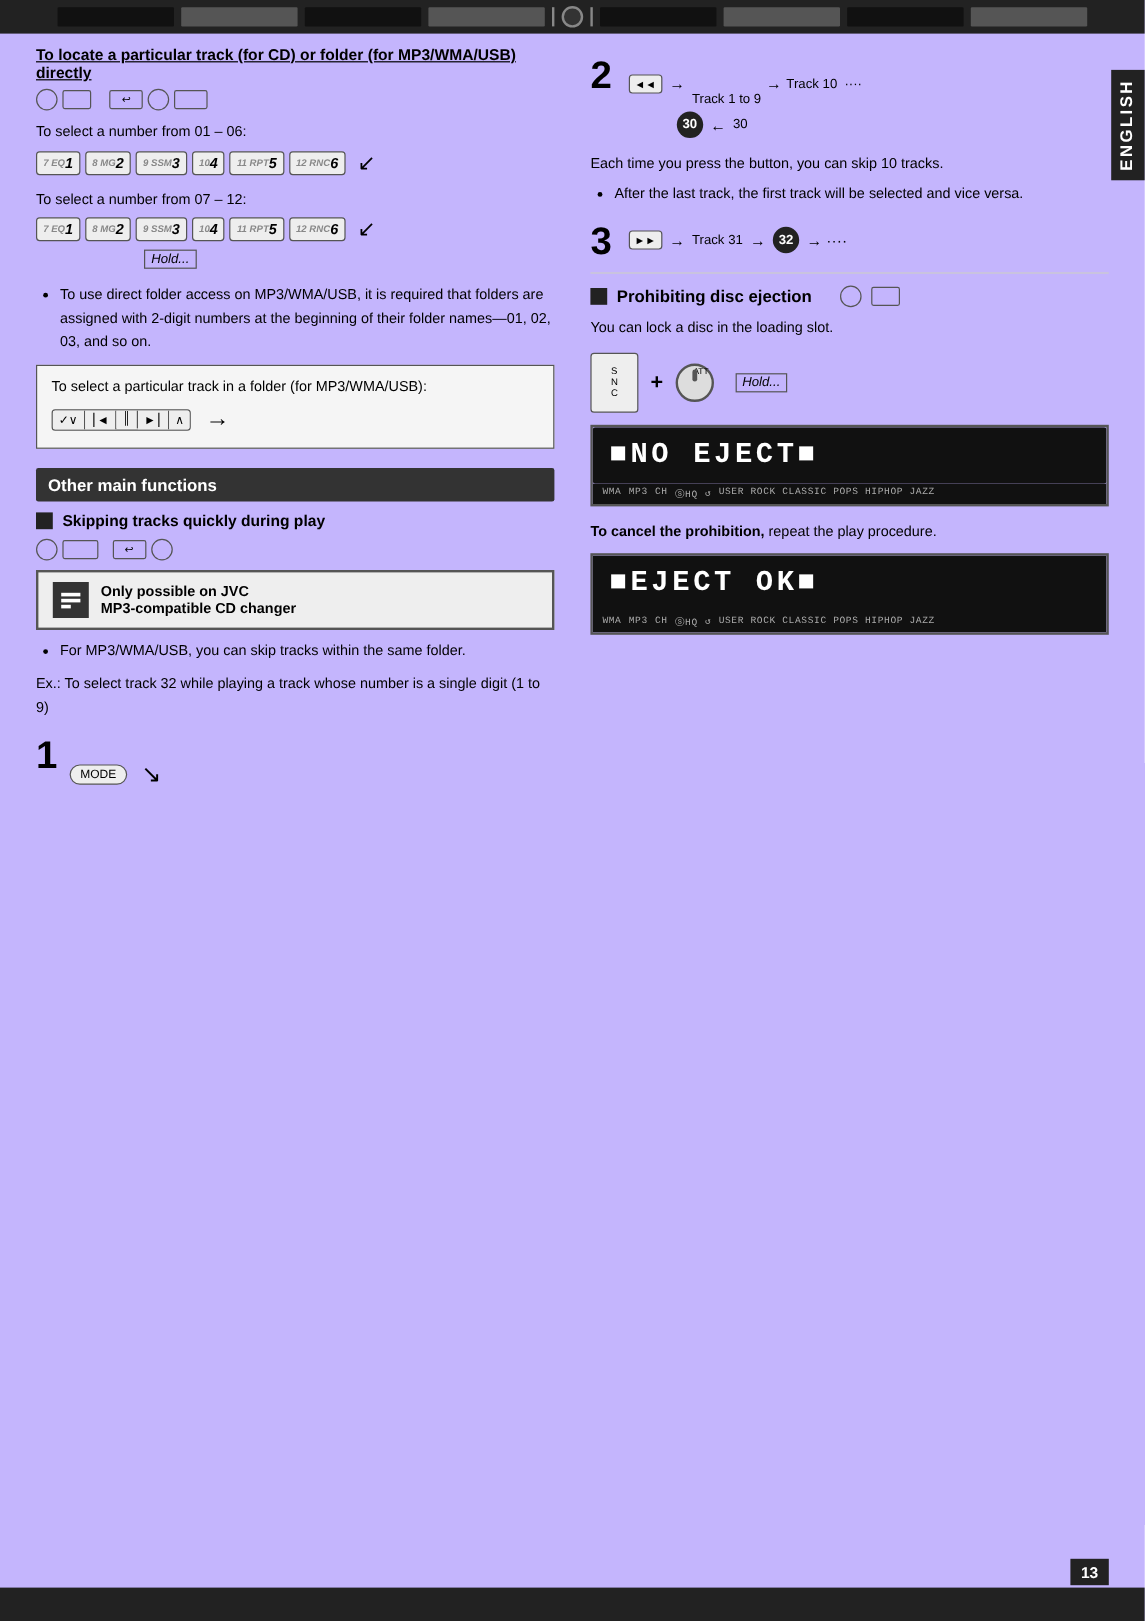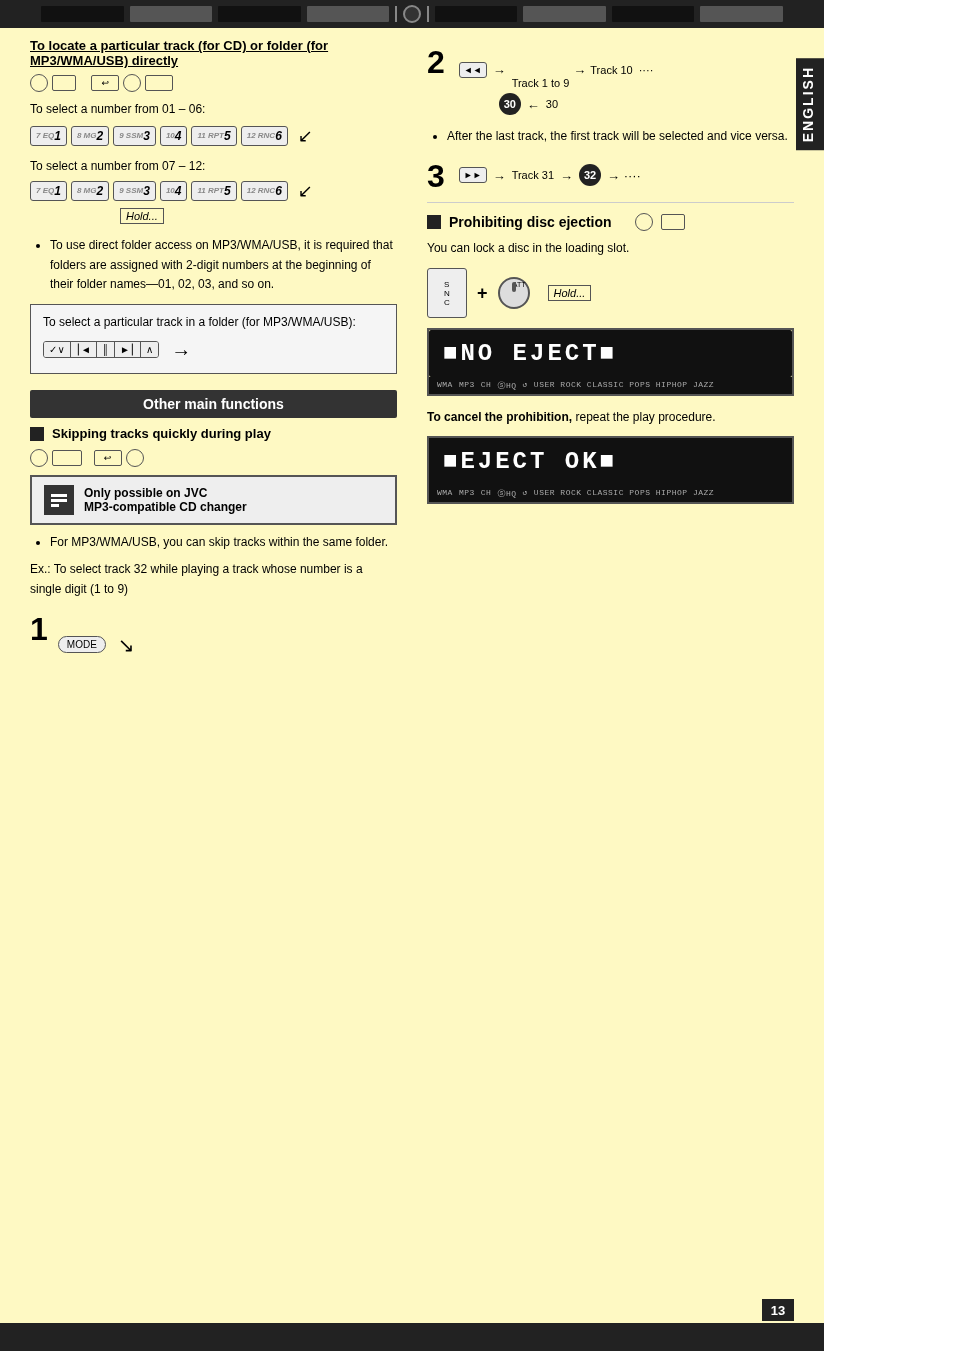--- a/index.html
+++ b/index.html
@@ -7,25 +7,25 @@
       width: 954px;
       min-height: 1351px;
       background: #fff;
       font-family: Arial, Helvetica, sans-serif;
       font-size: 13px;
       color: #000;
       position: relative;
     }
 
     .page-container {
-      width: 824px;
+      width: 954px;
       min-height: 1351px;
       padding: 0;
       position: relative;
-      background: #fef9c3;
+      background: #c4b5fd;
     }
 
     
     .top-bar {
       width: 100%;
       height: 28px;
       background: #222;
       display: flex;
       align-items: center;
       justify-content: center;
@@ -106,22 +106,22 @@
       font-weight: bold;
       font-size: 14px;
       letter-spacing: 2px;
       width: 28px;
     }
 
     
     .section-box {
       background: #333;
       color: #fff;
-      text-align: center;
-      padding: 6px 23px;
+      text-align: left;
+      padding: 6px 10px;
       font-weight: bold;
       font-size: 14px;
       margin-bottom: 8px;
       border-radius: 2px;
     }
 
     .subsection-header {
       display: flex;
       align-items: center;
       gap: 8px;
@@ -558,20 +558,21 @@
             <span style="margin-left:4px;">····</span>
           </div>
           <div class="track-line" style="padding-left:40px; margin-top:2px;">
             <span class="circle-num">30</span>
             <span style="font-size:13px; margin:0 4px;">←</span>
             <span style="font-size:11px;">30</span>
           </div>
         </div>
       </div>
 
+      <div class="para">Each time you press the button, you can skip 10 tracks.</div>
       <ul class="bullet-list">
         <li>After the last track, the first track will be selected and vice versa.</li>
       </ul>
 
       <div class="step-row" style="margin-top:14px; margin-bottom:8px;">
         <div class="big-step">3</div>
         <div style="margin-left:8px;">
           <div class="track-line">
             <div style="display:inline-flex;align-items:center;border:1.5px solid #555;border-radius:3px;background:#eee;padding:2px 4px;font-size:9px;">►►</div>
             <span style="font-size:13px;margin:0 4px;">→</span>

